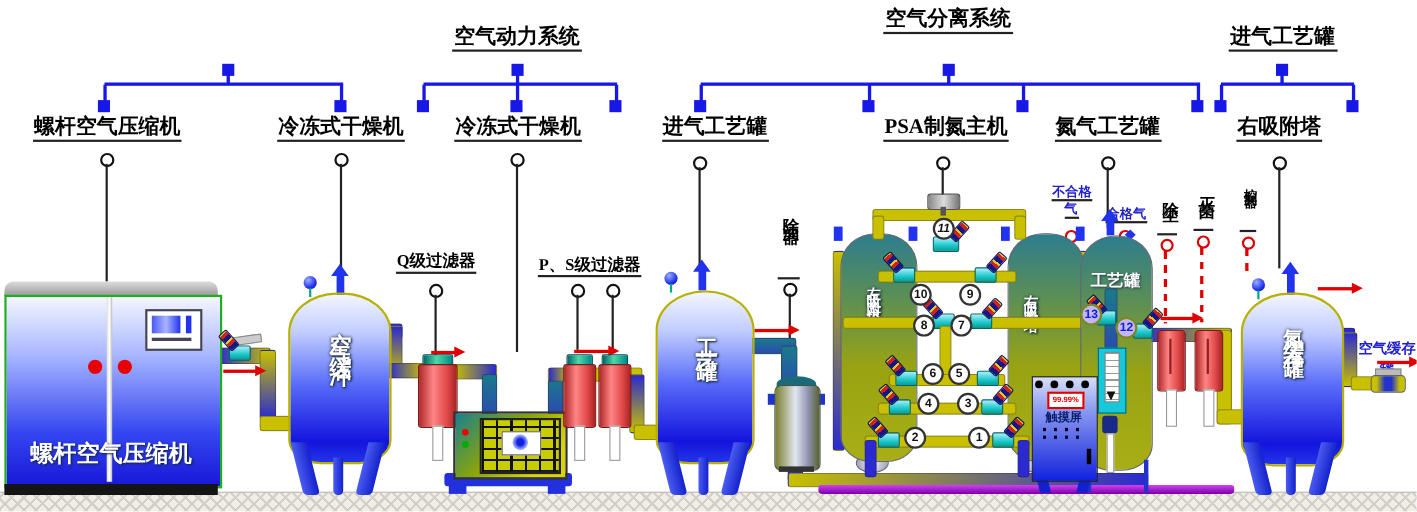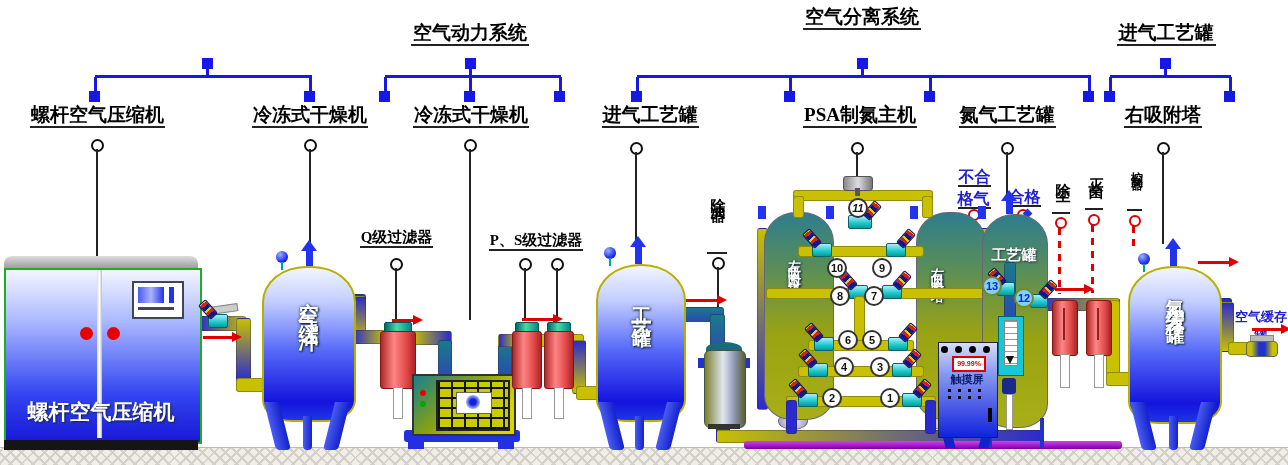--- a/index.html
+++ b/index.html
@@ -10,21 +10,21 @@
   .ttl{font-family:"Liberation Serif", serif;font-weight:bold;font-size:19px;color:#000;text-align:center;}
   .ttl span{border-bottom:2px solid #222;padding:0 2px 1px;}
   .note{font-family:"Liberation Serif", serif;font-weight:bold;font-size:13px;color:#000;text-align:center;}
   .tl{background:#1818e6;height:3px;}
   .tv{background:#1818e6;width:3px;}
   .tsq{background:#1818e6;width:11px;height:11px;}
   
   .lbl{font-family:"Liberation Serif", serif;font-weight:bold;font-size:19px;color:#000;text-align:center;}
   .lbl span{border-bottom:2px solid #222;padding:0 1px 1px;}
   .sub{font-size:15px;}
-  .blbl{font-family:"Liberation Serif", serif;font-weight:bold;font-size:16px;color:#2222cc;text-align:center;line-height:1.35;}
+  .blbl{font-family:"Liberation Serif", serif;font-weight:bold;font-size:12px;color:#2222cc;text-align:center;line-height:1.35;}
   .blbl span{border-bottom:2px solid #222;padding:0 1px;}
   .vlab{font-family:"Liberation Serif", serif;font-weight:bold;color:#000;writing-mode:vertical-rl;text-orientation:upright;}
   .cir{width:9px;height:9px;border:2px solid #111;border-radius:50%;background:#fff;}
   .rcir{width:8px;height:8px;border:2px solid #dd0000;border-radius:50%;background:#fff;}
   .lead{width:2px;background:#222;}
   .rdash{width:3px;background:repeating-linear-gradient(180deg,#dd0000 0 7px,transparent 7px 13px);}
   .ul{height:2px;background:#222;}
   
   .p{border:1px solid rgba(40,40,40,.35);border-radius:3px;}
   .py{background:#c8c000;}
@@ -52,21 +52,21 @@
   .fcap{background:linear-gradient(90deg,#066,#4fd8a8 45%,#088);border:1px solid #055;border-radius:2px;}
   .drain{background:#fff;border:1px solid #999;}
   .valve{width:18px;height:12px;background:linear-gradient(180deg,#aaeeff 0%,#1bc8c8 60%,#0a9a9a);
          border:1px solid #066;border-radius:2px;}
   .valve::before{content:"";position:absolute;width:8px;height:17px;left:-6px;top:-15px;
          background:repeating-linear-gradient(0deg,#15158a 0 4px,#cc2222 4px 7px,#ddcc22 7px 9px);
          border:1px solid #115;border-radius:2px;transform:rotate(-42deg);}
   .valve.vr::before{left:auto;right:-6px;transform:rotate(42deg);}
   .numc{width:16px;height:16px;border-radius:50%;background:#fff;border:2px solid #333;color:#111;
         font-size:11px;font-weight:bold;display:flex;align-items:center;justify-content:center;z-index:6;}
-  .numc.alt{background:#7dd3fc;color:#1122cc;border-color:#7a8a20;}
+  .numc.alt{background:#c4b5fd;color:#1122cc;border-color:#7a8a20;}
   .bv{width:12px;height:12px;border-radius:50%;background:radial-gradient(circle at 35% 30%,#9ab0ff,#2233ee 60%,#0a0a99);}
   .bv::after{content:"";position:absolute;left:5px;top:11px;width:2px;height:8px;background:#0a8;}
   .ground{background:
       repeating-linear-gradient(45deg,#d3d0c8 0 2px,transparent 2px 8px),
       repeating-linear-gradient(-45deg,#d3d0c8 0 2px,transparent 2px 8px),#f1eee8;
       border-top:1px solid #bbb;}
   .grid{background:#c9cc00;border:2px solid #222;
         background-image:repeating-linear-gradient(0deg,#111 0 2px,transparent 2px 10px),
                          repeating-linear-gradient(90deg,#111 0 2px,transparent 2px 13px);}
 </style>

